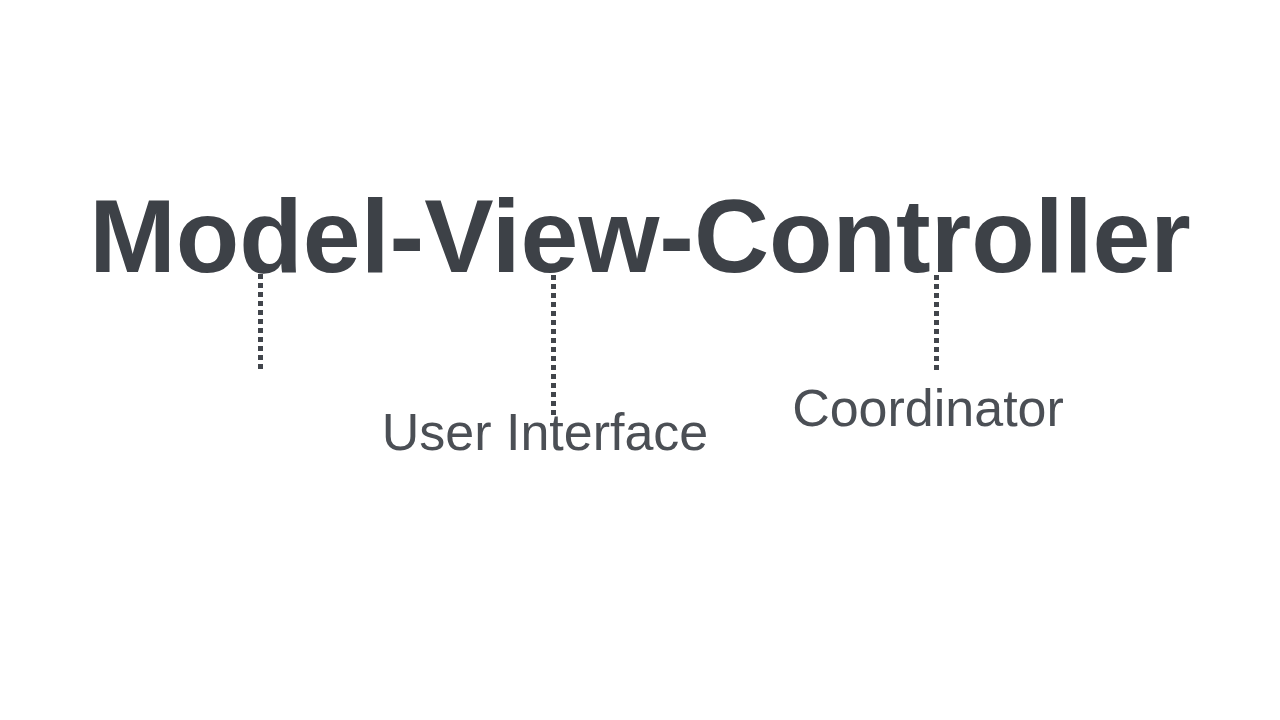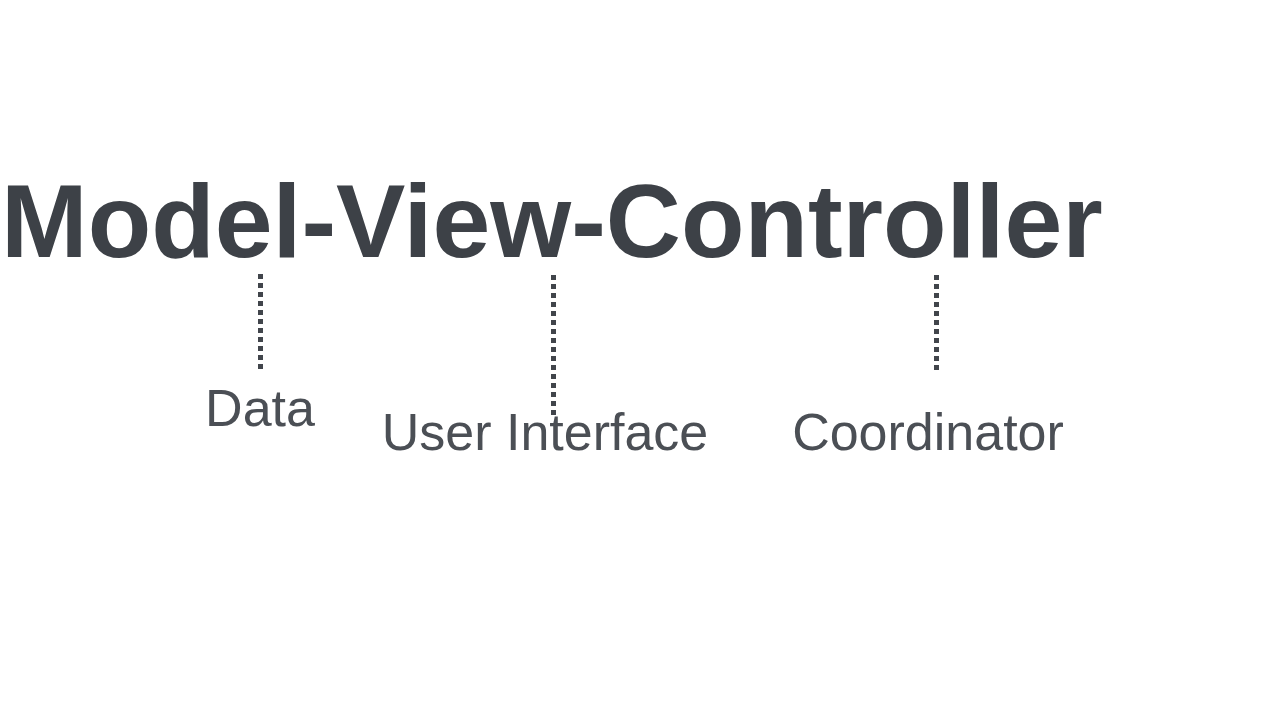--- a/index.html
+++ b/index.html
@@ -17,21 +17,22 @@
     position: relative;
     width: 1280px;
     height: 720px;
     background: var(--color-background, #ffffff);
   }
   .title {
     position: absolute;
     left: 0;
     right: 0;
     top: 158px;
-    margin: 1px;
+    margin: 16px;
+    text-align: center;
     font-family: "Liberation Sans", "DejaVu Sans", sans-serif;
     font-weight: 700;
     font-size: 104px;
     line-height: 1.2;
     letter-spacing: 0px;
     color: var(--color-title, #3d4147);
     white-space: nowrap;
   }
   .connector {
     position: absolute;
@@ -53,34 +54,33 @@
     transform: translateX(-50%);
     font-family: "Liberation Sans", "DejaVu Sans", sans-serif;
     font-weight: 300;
     font-size: 52px;
     line-height: 1.2;
     color: var(--color-label, #4b4f55);
     white-space: nowrap;
   }
   .annotation.a-model      { left: 260px; top: 377px; }
   .annotation.a-view       { left: 545px; top: 401px; }
-  .annotation.a-controller { left: 928px; top: 377px; margin-top: 24px; }
+  .annotation.a-controller { left: 928px; top: 377px; }
 </style>
 </head>
 <body>
 
 <div class="stage">
 
   <h1 class="title">Model-View-Controller</h1>
 
   <div class="connector c-model"></div>
 
   <div class="connector c-view"></div>
 
   <div class="connector c-controller"></div>
 
-  <div class="annotation a-model">Data</div>
 
   <div class="annotation a-view">User Interface</div>
 
   <div class="annotation a-controller">Coordinator</div>
 
 </div>
 
 </body></html>

